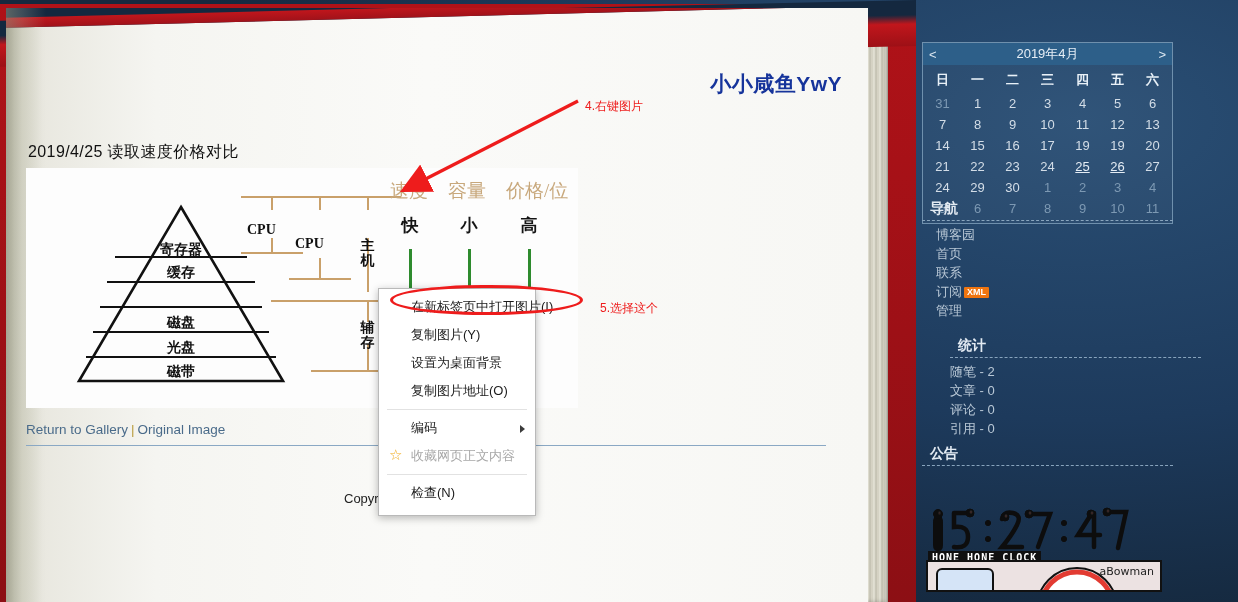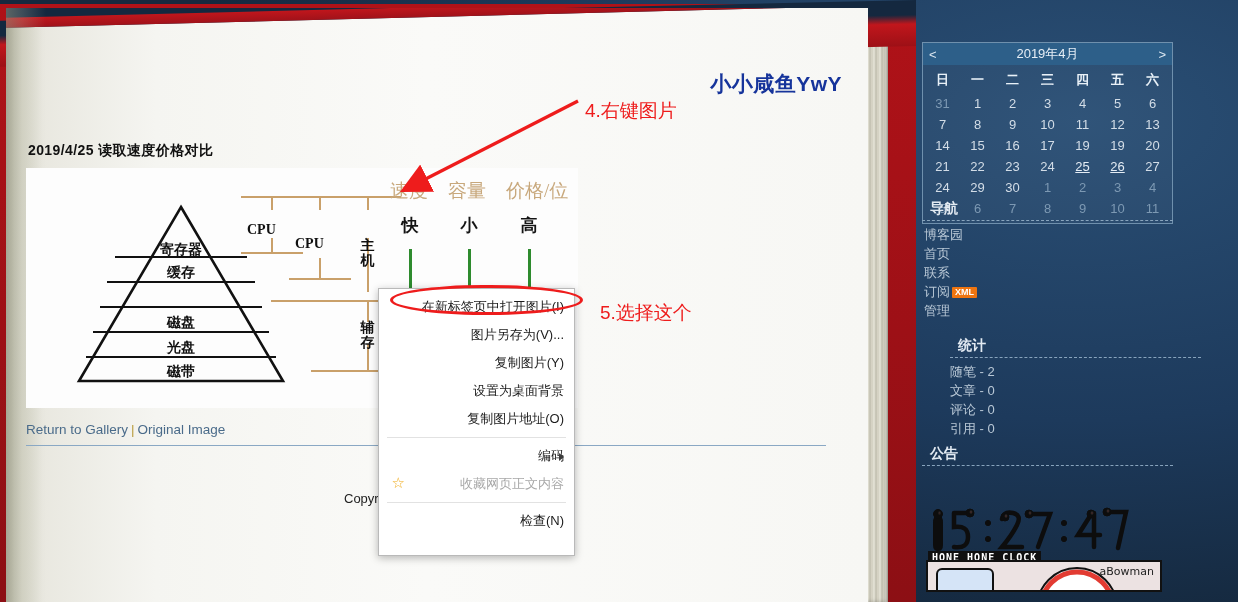--- a/index.html
+++ b/index.html
@@ -77,21 +77,21 @@
 
   .blog-title {
     position: absolute; right: 92px; top: 62px;
     font-family: "Liberation Sans", sans-serif;
     font-weight: bold; font-size: 21px; color: #16349b;
     letter-spacing: .5px;
   }
 
   .post-title {
     position: absolute; left: 22px; top: 134px;
-    font-weight: bold; font-size: 14px; color: #111;
+    font-weight: normal; font-size: 16px; color: #111;
     letter-spacing: .4px;
   }
 
   
   .post-image {
     position: absolute; left: 20px; top: 160px; width: 552px; height: 240px;
     background: #fbfbfb;
     overflow: hidden;
   }
   .img-inner { position:absolute; inset:0; background:#fdfdfd; }
@@ -147,33 +147,32 @@
   .hr-blue {
     position:absolute; left:20px; top:437px; width:800px; height:1px;
     background:#8aa8c4;
   }
   .copyright {
     position:absolute; left:338px; top:483px;
     font-size:13px; color:#222;
   }
 
   
-  .annot { position:absolute; color:#ee1c1c; font-size:19px; white-space:nowrap; }
+  .annot { position:absolute; color:#ee1c1c; font-size:12px; white-space:nowrap; }
   .annot-arrow { position:absolute; pointer-events:none; }
 
   
   .ctx {
-    position:absolute; left:378px; top:288px; width:197px;
+    position:absolute; left:378px; top:288px; width:158px;
     background:#ffffff;
     border:1px solid #b9b9b9;
     box-shadow: 0 2px 8px rgba(0,0,0,.28);
-    padding: 4px 0 20px 0;
+    padding: 4px 0 8px 0;
     font-size:13px; color:#1b1b1b;
     z-index: 40;
-    text-align: right;
   }
   .ctx-item {
     position:relative;
     height:28px; line-height:28px;
     padding-left:32px; padding-right:10px;
     white-space:nowrap;
   }
   .ctx-item.disabled { color:#a8a8a8; }
   .ctx-sep { height:1px; background:#e2e2e2; margin:4px 8px; }
   .ctx-arrow {
@@ -225,21 +224,21 @@
   
   .wsec { position:absolute; left:4px; width:251px; }
   .wtitle {
     font-size:14px; font-weight:bold; color:#e2eaf2;
     padding-left:8px; padding-bottom:2px;
     border-bottom:1px dashed #88a4bd;
     margin-bottom:4px;
   }
   .wlink {
     display:block; font-size:13px; color:#b9c8d6; line-height:19px;
-    padding-left:2px; text-decoration:none;
+    padding-left:2px; text-decoration:none;margin-left:12px;
   }
   .xml-badge {
     display:inline-block; background:#ef7510; color:#fff;
     font-size:9px; font-weight:bold; font-family:"Liberation Sans", sans-serif;
     padding:0 3px; margin-left:2px; line-height:11px; vertical-align:1px;
     border-radius:1px;
   }
   .wstat { font-size:13px; color:#b9c8d6; line-height:19px; }
 
   
@@ -366,23 +365,20 @@
     </defs>
     <line x1="188" y1="6" x2="16" y2="94" stroke="#ee1c1c" stroke-width="3.4" marker-end="url(#ah)"></line>
   </svg>
   <div class="annot" style="left:585px; top:98px; z-index:30;">4.右键图片</div>
 
   <div class="ctx">
     <div class="ctx-item">
       <span>在新标签页中打开图片(I)</span>
     </div>
     <div class="ctx-item">
-      <span>图片另存为(V)...</span>
-    </div>
-    <div class="ctx-item">
       <span>复制图片(Y)</span>
     </div>
     <div class="ctx-item">
       <span>设置为桌面背景</span>
     </div>
     <div class="ctx-item">
       <span>复制图片地址(O)</span>
     </div>
 
     <div class="ctx-sep"></div>

